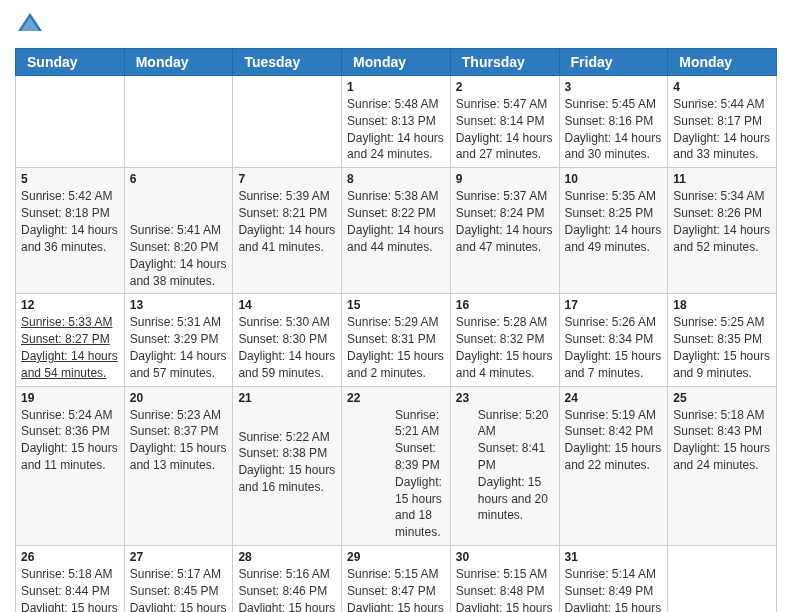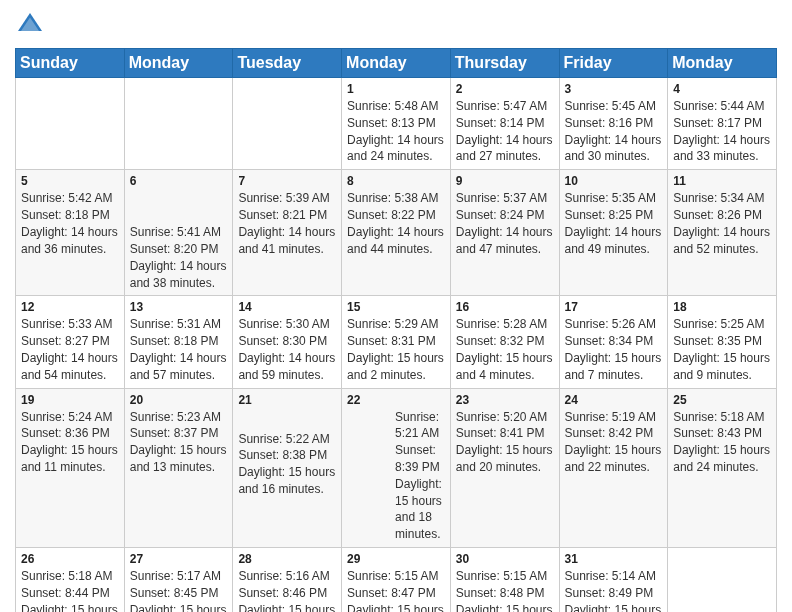--- a/index.html
+++ b/index.html
@@ -54,22 +54,22 @@
     .calendar {
       flex: 1;
       border: 1px solid #ccc;
       border-collapse: collapse;
       width: 100%;
       table-layout: fixed;
     }
     .calendar thead tr th {
       background-color: #2e7abf;
       color: #fff;
-      font-size: 16px;
-      padding: 5px 4px;
+      font-size: 14px;
+      padding: 5px 11px;
       text-align: left;
       border: 1px solid #2069a8;
       font-weight: bold;
     }
     .calendar tbody tr td {
       border: 1px solid #ccc;
       vertical-align: top;
       padding: 4px 5px;
       font-size: 10px;
       color: #333;
@@ -197,28 +197,28 @@
           <td>
             <div class="day-number">11</div>
             <div class="day-info" style="white-space: pre-line;">Sunrise: 5:34 AM
 Sunset: 8:26 PM
 Daylight: 14 hours and 52 minutes.</div>
           </td>
         </tr>
         <tr>
           <td>
             <div class="day-number">12</div>
-            <div class="day-info" style="white-space: pre-line;">Sunrise: 5:33 AM
+            <div class="day-info" style="white-space: pre-line; text-decoration: underline;">Sunrise: 5:33 AM
 Sunset: 8:27 PM
 Daylight: 14 hours and 54 minutes.</div>
           </td>
           <td>
             <div class="day-number">13</div>
             <div class="day-info" style="white-space: pre-line;">Sunrise: 5:31 AM
-Sunset: 8:18 PM
+Sunset: 3:29 PM
 Daylight: 14 hours and 57 minutes.</div>
           </td>
           <td>
             <div class="day-number">14</div>
             <div class="day-info" style="white-space: pre-line;">Sunrise: 5:30 AM
 Sunset: 8:30 PM
 Daylight: 14 hours and 59 minutes.</div>
           </td>
           <td>
             <div class="day-number">15</div>
@@ -265,21 +265,21 @@
 Daylight: 15 hours and 16 minutes.</div>
           </td>
           <td>
             <div class="day-number">22</div>
             <div class="day-info" style="white-space: pre-line; margin-left: 48px;">Sunrise: 5:21 AM
 Sunset: 8:39 PM
 Daylight: 15 hours and 18 minutes.</div>
           </td>
           <td>
             <div class="day-number">23</div>
-            <div class="day-info" style="white-space: pre-line;">Sunrise: 5:20 AM
+            <div class="day-info" style="white-space: pre-line; margin-left: 22px;">Sunrise: 5:20 AM
 Sunset: 8:41 PM
 Daylight: 15 hours and 20 minutes.</div>
           </td>
           <td>
             <div class="day-number">24</div>
             <div class="day-info" style="white-space: pre-line;">Sunrise: 5:19 AM
 Sunset: 8:42 PM
 Daylight: 15 hours and 22 minutes.</div>
           </td>
           <td>

